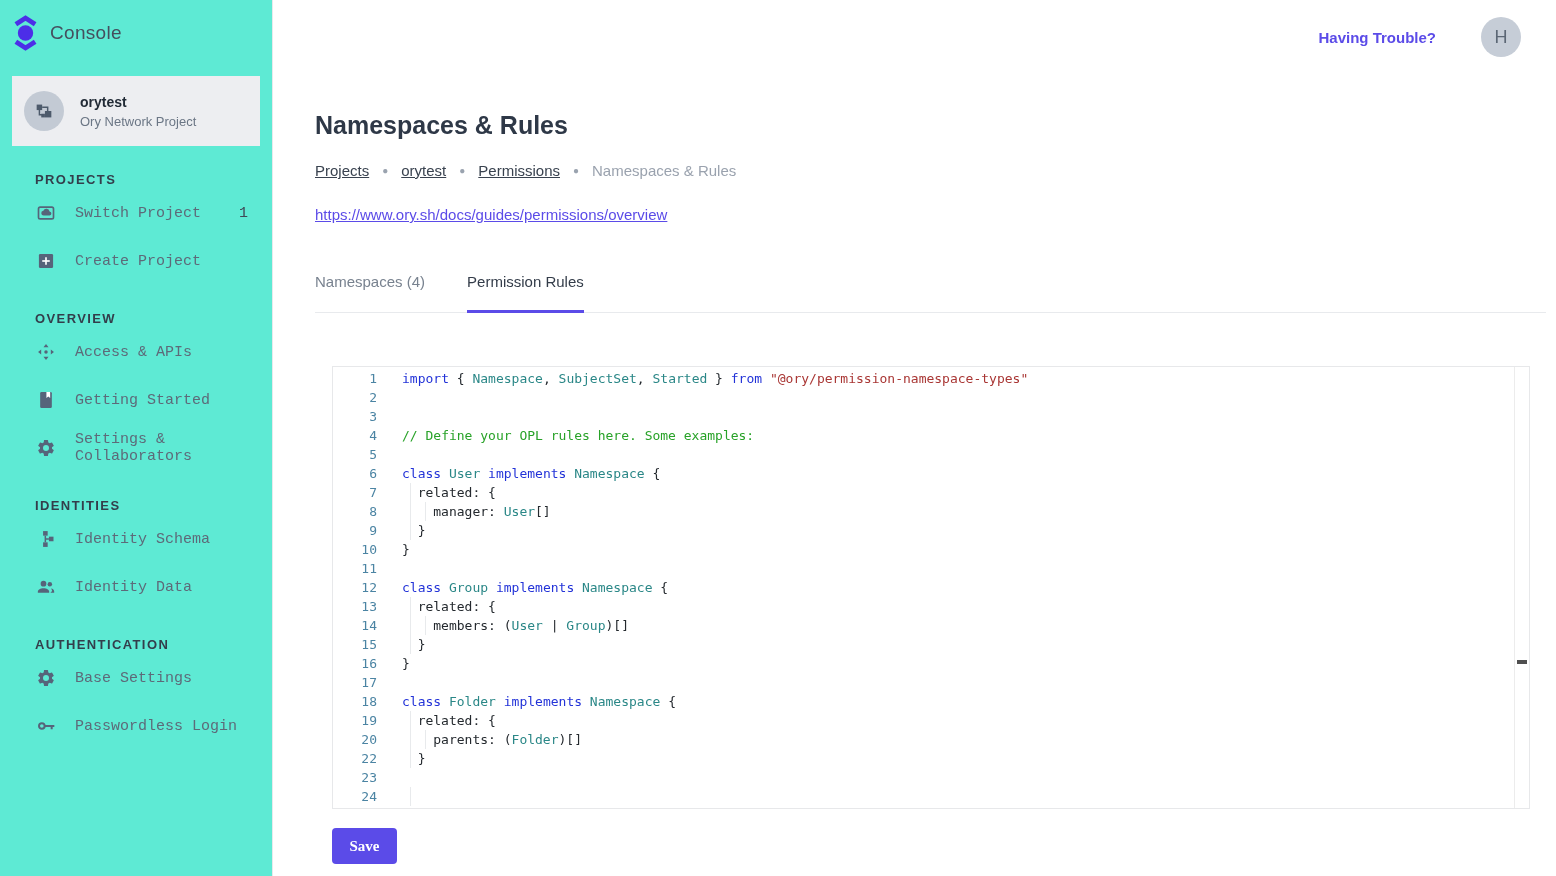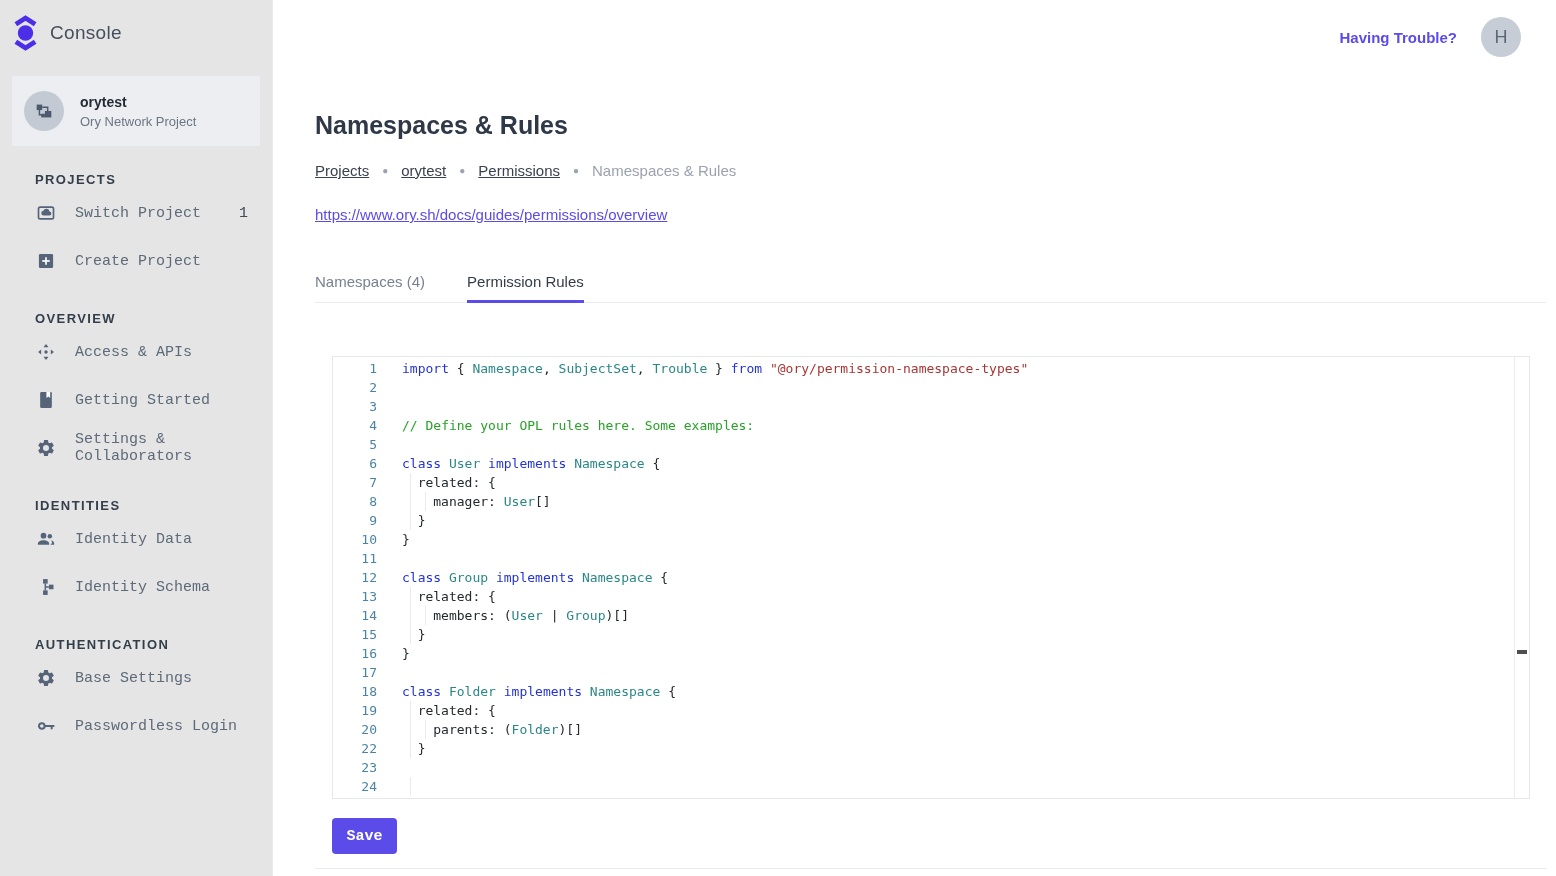--- a/index.html
+++ b/index.html
@@ -3,66 +3,66 @@
 <meta charset="utf-8">
 <style>
   * { box-sizing: border-box; }
   html,body { margin:0; padding:0; }
   body {
     width:1556px; height:876px; overflow:hidden;
     font-family:"Liberation Sans", sans-serif;
     background:#ffffff; color:#2f3a4a; display:flex;
   }
   
-  .sidebar { width:273px; min-width:273px; height:876px; border-right:1px solid #e7e9ec; background:#e5e5e5; overflow:hidden; }
+  .sidebar { width:273px; min-width:273px; height:876px; border-right:1px solid #e7e9ec; background:#5eead4; overflow:hidden; }
   .logo-row { display:flex; align-items:center; gap:11px; padding:12px 12px 8px 12px; height:62px; cursor:pointer; }
   .logo-mark { width:27px; height:36px; flex:none; }
   .app-name { font-size:19px; color:#454f5e; letter-spacing:.3px; font-weight:500; }
   .project-card { margin:14px 12px 0 12px; background:#edeef1; padding:15px 12px; display:flex; align-items:center; gap:16px; cursor:pointer; }
   .project-avatar { width:40px; height:40px; border-radius:50%; background:#c3cad4; display:flex; align-items:center; justify-content:center; flex:none; }
   .project-name { font-size:14px; font-weight:700; color:#222b36; margin-bottom:4px; }
   .project-type { font-size:13px; color:#6b7685; }
   .side-section { margin-top:26px; }
   .side-label { padding:0 0 2px 35px; font-size:13px; font-weight:700; letter-spacing:1.4px; color:#333e4b; }
   .side-item { height:48px; display:flex; align-items:center; gap:19px; padding:0 24px 0 36px; cursor:pointer;font-family:Liberation Mono, monospace; }
   .side-item:first-of-type { margin-top:8px; }
   .side-icon { width:20px; height:20px; flex:none; display:flex; align-items:center; justify-content:center; }
   .side-text { font-size:15px; color:#5d6a79; }
   .side-badge { margin-left:auto; font-size:15px; color:#3f4956; }
   
   .main { flex:1; display:flex; flex-direction:column; overflow:hidden; }
-  .topbar { height:74px; display:flex; align-items:center; justify-content:flex-end; gap:24px; padding-right:35px; flex:none; }
+  .topbar { height:74px; display:flex; align-items:center; justify-content:flex-end; gap:45px; padding-right:35px; flex:none; }
   .help-link { color:var(--accent); font-weight:700; font-size:15px; cursor:pointer; }
   .avatar { width:40px; height:40px; border-radius:50%; background:#c6cdd7; color:#5c6775; font-size:18px; display:flex; align-items:center; justify-content:center; cursor:pointer; }
   .content { padding:0 10px 0 42px; flex:1; }
   .page-title { margin-top:37px; font-size:25px; font-weight:700; color:#2e3847; }
   .breadcrumb { margin-top:22px; font-size:15px; display:flex; align-items:center; }
   .crumb-link { color:#39424f; text-decoration:underline; cursor:pointer; }
   .crumb-current { color:#9aa2ae; }
   .crumb-sep { color:#9aa3af; font-size:10px; margin:0 13px; }
   .docs-link { display:inline-block; margin-top:27px; font-size:15px; color:var(--accent); text-decoration:underline; cursor:pointer; }
   .tabs { margin-top:49px; display:flex; gap:42px; border-bottom:1px solid #e8eaed; }
-  .tab { font-size:15px; padding-bottom:10px; cursor:pointer; color:#78828f; border-bottom:3px solid transparent; margin-bottom:-1px; }
+  .tab { font-size:15px; padding-bottom:20px; cursor:pointer; color:#78828f; border-bottom:3px solid transparent; margin-bottom:-1px; }
   .tab.active { color:#333c49; border-bottom-color:var(--accent); }
   
   .editor { margin:53px 0 0 17px; width:1198px; height:443px; border:1px solid #e7e8ea; display:flex; background:#fff; position:relative; }
   .code-scroll { flex:1; overflow:hidden; padding-top:2px; font-family:"DejaVu Sans Mono", monospace; font-size:13px; cursor:text; }
   .cl { height:19px; line-height:19px; display:flex; }
   .ln { width:44px; text-align:right; color:var(--lnum); flex:none; user-select:none; }
   .lc { margin-left:25px; white-space:pre; color:var(--codetext); }
   .ig { display:inline-block; width:2ch; height:19px; vertical-align:top;
         background-image:linear-gradient(#e8eaec,#e8eaec);
         background-size:1px 19px; background-position:1ch 0; background-repeat:no-repeat; }
   .tk-k { color:var(--kw); }
   .tk-t { color:var(--typ); }
   .tk-s { color:var(--str); }
   .tk-c { color:var(--com); }
   .vscroll { width:15px; border-left:1px solid #ececec; position:relative; flex:none; }
   .vthumb { position:absolute; left:2px; right:2px; top:293px; height:4px; background:#4f4f4f; cursor:pointer; }
-  .save-btn { margin:19px 0 0 17px; width:65px; height:36px; background:var(--accent); color:#fff; border:none; border-radius:4px; font-family:Liberation Mono, monospace; font-size:15px; font-weight:700; cursor:pointer; }
+  .save-btn { margin:19px 0 0 17px; width:65px; height:36px; background:var(--accent); color:#fff; border:none; border-radius:4px; font-family:Liberation Serif, serif; font-size:15px; font-weight:700; cursor:pointer; }
   .bottom-rule { margin-top:14px; border-top:1px solid #e9ebee; height:0; }
 </style>
 </head>
 <body>
 
 <div class="sidebar">
   <div class="logo-row">
     <span class="logo-mark">
       <svg viewBox="0 0 28 36" width="27" height="36">
         <path d="M4 9 L14 2.5 L24 9" stroke="#4c2ee8" stroke-width="5" fill="none"></path>
@@ -142,38 +142,38 @@
             </svg>
           </span>
           <span class="side-text">Settings &amp; Collaborators</span>
         </div>
       </div>
       <div class="side-section">
         <div class="side-label">IDENTITIES</div>
         <div class="side-item">
           <span class="side-icon">
             <svg viewBox="0 0 24 24" width="20" height="20" fill="#56647a">
+              <rect x="8.5" y="2.5" width="5.5" height="5.5"></rect>
+              <rect x="8.5" y="16" width="5.5" height="5.5"></rect>
+              <rect x="15.5" y="9.2" width="5.5" height="5.5"></rect>
+              <path d="M11.2 8v8M11.2 12h4.3" stroke="#56647a" stroke-width="1.8" fill="none"></path>
+            </svg>
+          </span>
+          <span class="side-text">Identity Schema</span>
+        </div>
+        <div class="side-item">
+          <span class="side-icon">
+            <svg viewBox="0 0 24 24" width="20" height="20" fill="#56647a">
               <circle cx="9" cy="8" r="3.4"></circle>
               <circle cx="16.6" cy="8.7" r="2.7"></circle>
               <path d="M2.2 18.8v-.9c0-2.8 3.1-4.3 6.8-4.3s6.8 1.5 6.8 4.3v.9z"></path>
               <path d="M17.3 18.8h4.5v-1.4c0-1.9-1.5-3.1-3.8-3.5.9.9 1.3 2 1.3 3z"></path>
             </svg>
           </span>
           <span class="side-text">Identity Data</span>
-        </div>
-        <div class="side-item">
-          <span class="side-icon">
-            <svg viewBox="0 0 24 24" width="20" height="20" fill="#56647a">
-              <rect x="8.5" y="2.5" width="5.5" height="5.5"></rect>
-              <rect x="8.5" y="16" width="5.5" height="5.5"></rect>
-              <rect x="15.5" y="9.2" width="5.5" height="5.5"></rect>
-              <path d="M11.2 8v8M11.2 12h4.3" stroke="#56647a" stroke-width="1.8" fill="none"></path>
-            </svg>
-          </span>
-          <span class="side-text">Identity Schema</span>
         </div>
       </div>
       <div class="side-section">
         <div class="side-label">AUTHENTICATION</div>
         <div class="side-item">
           <span class="side-icon">
             <svg viewBox="0 0 24 24" width="20" height="20" fill="#56647a">
               <path d="M19.14 12.94c.04-.3.06-.61.06-.94 0-.32-.02-.64-.07-.94l2.03-1.58a.49.49 0 0 0 .12-.61l-1.92-3.32a.49.49 0 0 0-.59-.22l-2.39.96c-.5-.38-1.03-.7-1.62-.94l-.36-2.54a.48.48 0 0 0-.48-.41h-3.84c-.24 0-.43.17-.47.41l-.36 2.54c-.59.24-1.13.57-1.62.94l-2.39-.96a.49.49 0 0 0-.59.22L2.74 8.87c-.12.21-.08.47.12.61l2.03 1.58c-.05.3-.09.63-.09.94s.02.64.07.94l-2.03 1.58a.49.49 0 0 0-.12.61l1.92 3.32c.12.22.37.29.59.22l2.39-.96c.5.38 1.03.7 1.62.94l.36 2.54c.05.24.24.41.48.41h3.84c.24 0 .44-.17.47-.41l.36-2.54c.59-.24 1.13-.56 1.62-.94l2.39.96c.22.08.47 0 .59-.22l1.92-3.32c.12-.22.07-.47-.12-.61zM12 15.6A3.6 3.6 0 1 1 12 8.4a3.6 3.6 0 0 1 0 7.2z"></path>
             </svg>
           </span>
@@ -215,21 +215,21 @@
 
     <div class="tabs" id="tabs">
         <div class="tab">Namespaces (4)</div>
         <div class="tab active">Permission Rules</div>
       </div>
 
     <div class="editor">
       <div class="code-scroll" id="code-area">
           <div class="cl">
             <span class="ln">1</span>
-            <span class="lc"><span class="tk-k">import </span><span>{ </span><span class="tk-t">Namespace</span><span>, </span><span class="tk-t">SubjectSet</span><span>, </span><span class="tk-t">Trouble</span><span> } </span><span class="tk-k">from </span><span class="tk-s">"@ory/permission-namespace-types"</span></span>
+            <span class="lc"><span class="tk-k">import </span><span>{ </span><span class="tk-t">Namespace</span><span>, </span><span class="tk-t">SubjectSet</span><span>, </span><span class="tk-t">Started</span><span> } </span><span class="tk-k">from </span><span class="tk-s">"@ory/permission-namespace-types"</span></span>
           </div>
           <div class="cl">
             <span class="ln">2</span>
             <span class="lc"></span>
           </div>
           <div class="cl">
             <span class="ln">3</span>
             <span class="lc"></span>
           </div>
           <div class="cl">

